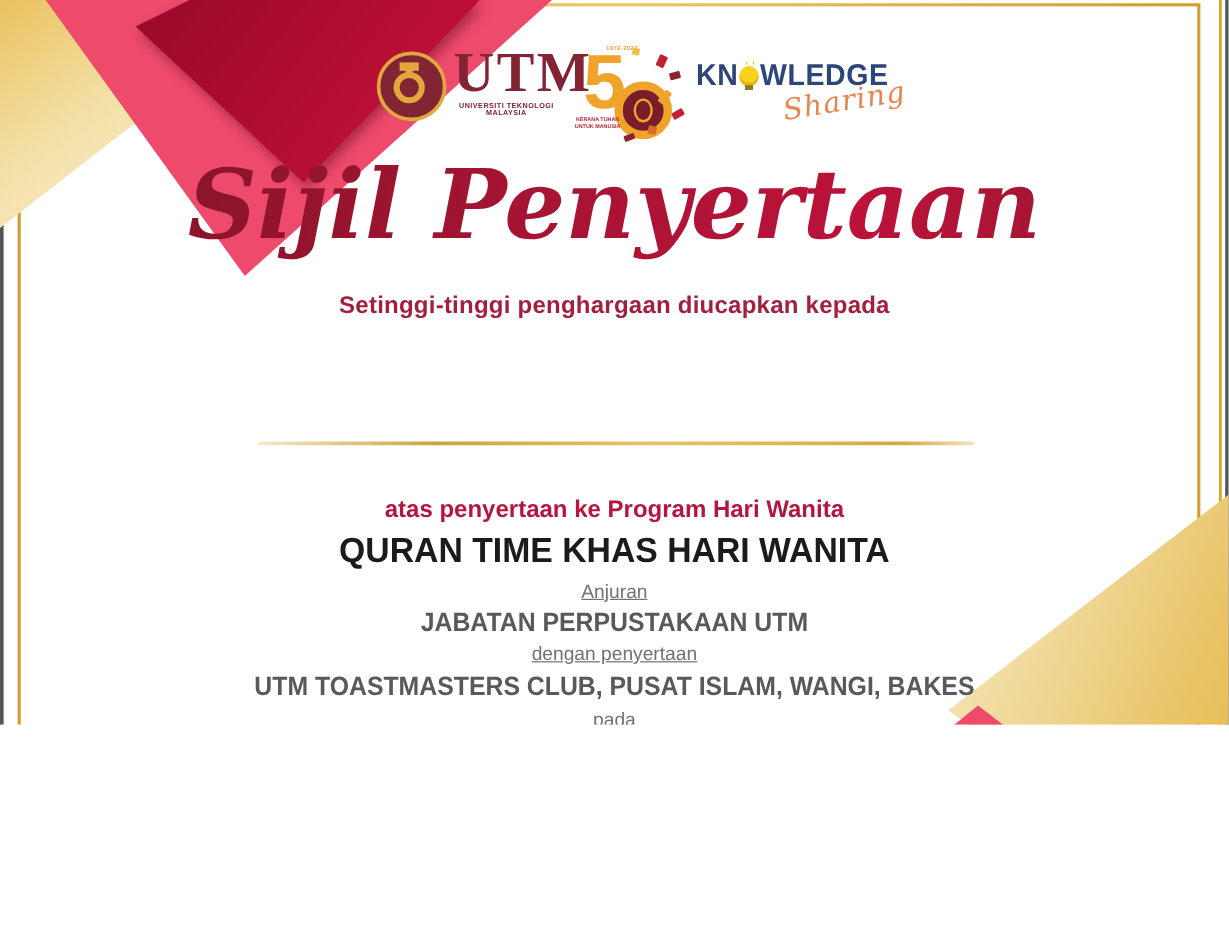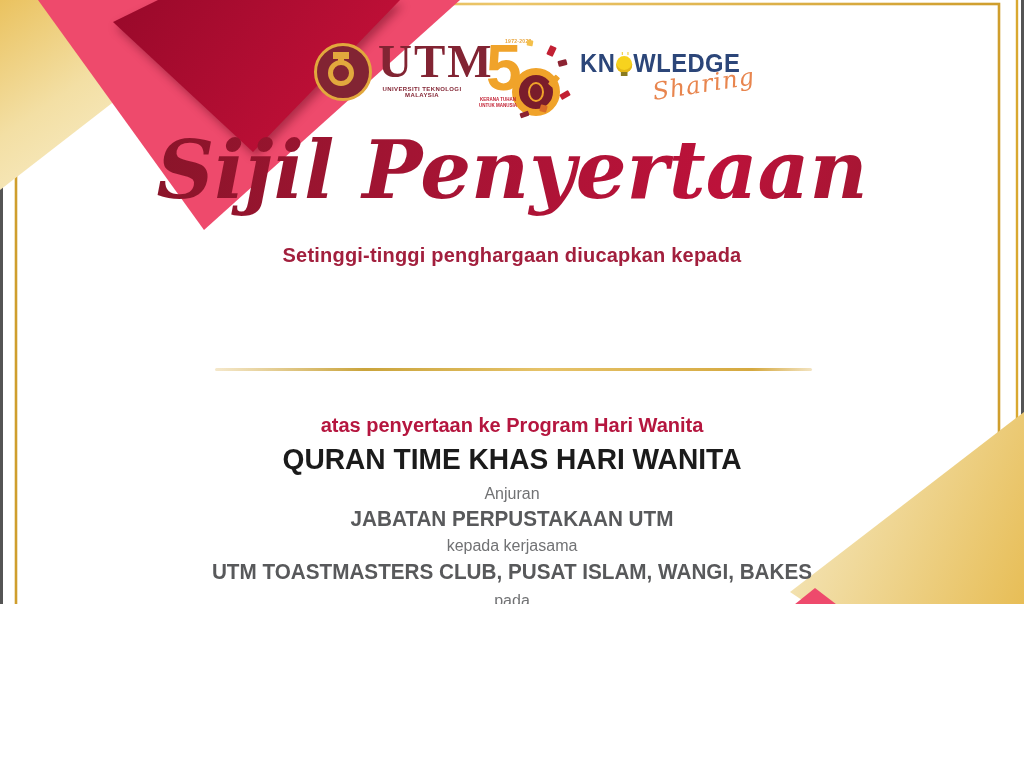--- a/index.html
+++ b/index.html
@@ -86,21 +86,21 @@
   }
   .subtitle{top:244px;font-size:20px;font-weight:bold;color:#a21f3d;letter-spacing:0.2px;}
   .recipient{top:306px;font-size:37px;font-weight:bold;color:#141414;letter-spacing:0.5px;}
   .name-underline{
     position:absolute;left:215px;top:368px;width:597px;height:3px;z-index:3;
     background:linear-gradient(90deg,rgba(214,164,50,0.25),#caa43c 25%,#e6c36a 55%,#d5a940 90%,rgba(214,164,50,0.3));
     border-radius:2px;
   }
   .participation{top:414px;font-size:20px;font-weight:bold;color:#b5163f;}
   .event-name{top:443px;font-size:29px;font-weight:bold;color:#1b1b1b;transform:scaleX(0.97);}
-  .lbl-gray{font-size:16px;color:#717274;}
+  .lbl-gray{font-size:16px;color:#717274;text-decoration:underline;}
   .bold-gray{font-weight:bold;color:#58595b;transform:scaleX(0.94);}
   .organizer-label{top:485px;}
   .organizer{top:506px;font-size:22px;}
   .cooperation-label{top:537px;}
   .partners{top:559px;font-size:22px;}
   .date-label{top:592px;}
   .date{top:630px;font-size:30px;font-weight:bold;color:#141414;letter-spacing:0.5px;}
 </style>
 </head>
 <body>
@@ -192,19 +192,19 @@
   <div class="name-underline"></div>
 
   <div class="txt participation">atas penyertaan ke Program Hari Wanita</div>
 
   <div class="txt event-name">QURAN TIME KHAS HARI WANITA</div>
 
   <div class="txt lbl-gray organizer-label">Anjuran</div>
 
   <div class="txt bold-gray organizer">JABATAN PERPUSTAKAAN UTM</div>
 
-  <div class="txt lbl-gray cooperation-label">kepada kerjasama</div>
+  <div class="txt lbl-gray cooperation-label">dengan penyertaan</div>
 
   <div class="txt bold-gray partners">UTM TOASTMASTERS CLUB, PUSAT ISLAM, WANGI, BAKES</div>
 
   <div class="txt lbl-gray date-label">pada</div>
 
 </div>
 
 </body></html>

